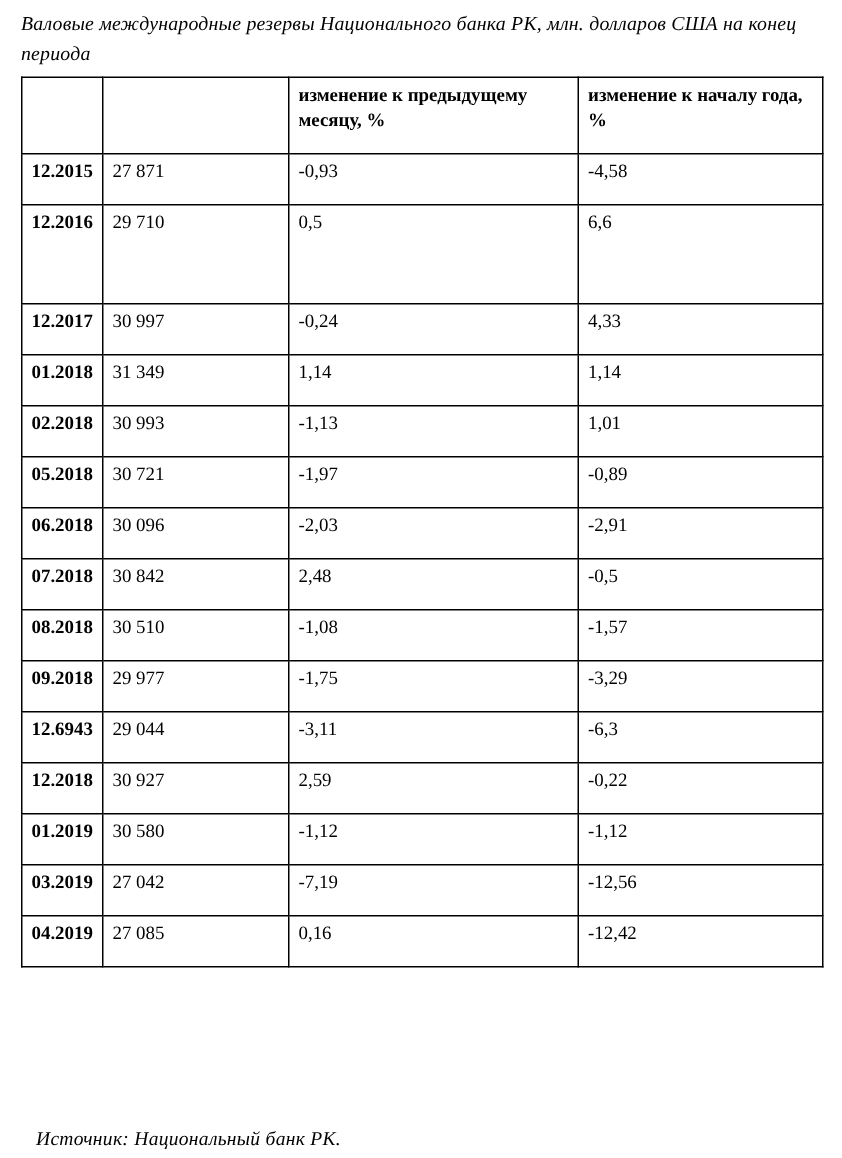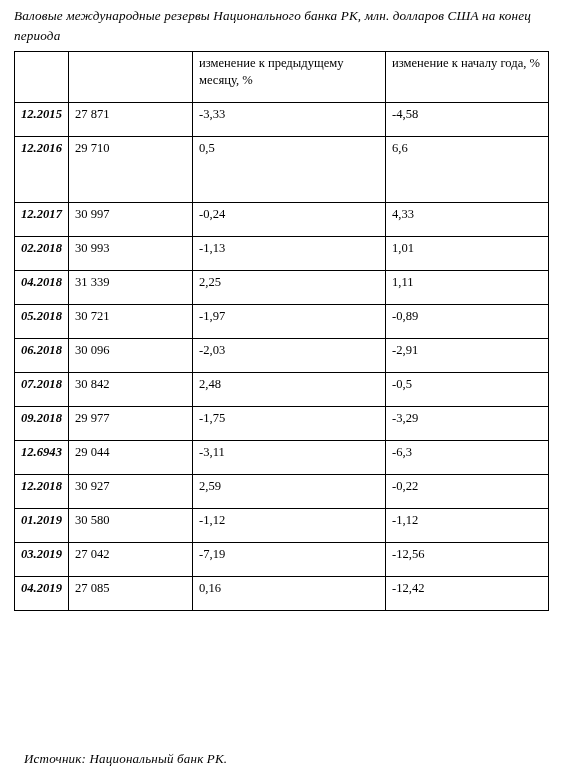--- a/index.html
+++ b/index.html
@@ -55,34 +55,33 @@
   table.data td {
     border: 1px solid #000000;
     padding: 3px 5px 3px 6px;
     vertical-align: top;
     text-align: left;
     font-weight: normal;
     line-height: 17px;
     overflow: hidden;
   }
   table.data thead th {
-    font-weight: normal;
+    font-weight: bold;
     height: 44px;
     vertical-align: top;
   }
   table.data thead th.blank {
     font-size: 12.6px;
   }
   table.data tbody td {
     height: 27px;
   }
   table.data tbody td.period {
     font-weight: bold;
     white-space: nowrap;
-    font-style: italic;
   }
   table.data tbody tr.tall td {
     height: 59px;
     margin-top: 14px;
   }
   .source {
     position: absolute;
     left: 24px;
     top: 750px;
     font-style: italic;
@@ -113,66 +112,72 @@
           <th class="blank"></th>
           <th class="blank"></th>
           <th>изменение к предыдущему месяцу, %</th>
           <th>изменение к началу года, %</th>
         </tr>
       </thead>
       <tbody id="table-body">
           <tr>
             <td class="period">12.2015</td>
             <td>27 871</td>
-            <td>-3,33</td>
+            <td>-0,93</td>
             <td>-4,58</td>
           </tr>
           <tr class="tall">
             <td class="period">12.2016</td>
             <td>29 710</td>
             <td>0,5</td>
             <td>6,6</td>
           </tr>
           <tr>
             <td class="period">12.2017</td>
             <td>30 997</td>
             <td>-0,24</td>
             <td>4,33</td>
           </tr>
           <tr>
+            <td class="period">01.2018</td>
+            <td>31 349</td>
+            <td>1,14</td>
+            <td>1,14</td>
+          </tr>
+          <tr>
             <td class="period">02.2018</td>
             <td>30 993</td>
             <td>-1,13</td>
             <td>1,01</td>
           </tr>
           <tr>
-            <td class="period">04.2018</td>
-            <td>31 339</td>
-            <td>2,25</td>
-            <td>1,11</td>
-          </tr>
-          <tr>
             <td class="period">05.2018</td>
             <td>30 721</td>
             <td>-1,97</td>
             <td>-0,89</td>
           </tr>
           <tr>
             <td class="period">06.2018</td>
             <td>30 096</td>
             <td>-2,03</td>
             <td>-2,91</td>
           </tr>
           <tr>
             <td class="period">07.2018</td>
             <td>30 842</td>
             <td>2,48</td>
             <td>-0,5</td>
           </tr>
           <tr>
+            <td class="period">08.2018</td>
+            <td>30 510</td>
+            <td>-1,08</td>
+            <td>-1,57</td>
+          </tr>
+          <tr>
             <td class="period">09.2018</td>
             <td>29 977</td>
             <td>-1,75</td>
             <td>-3,29</td>
           </tr>
           <tr>
             <td class="period">12.6943</td>
             <td>29 044</td>
             <td>-3,11</td>
             <td>-6,3</td>

